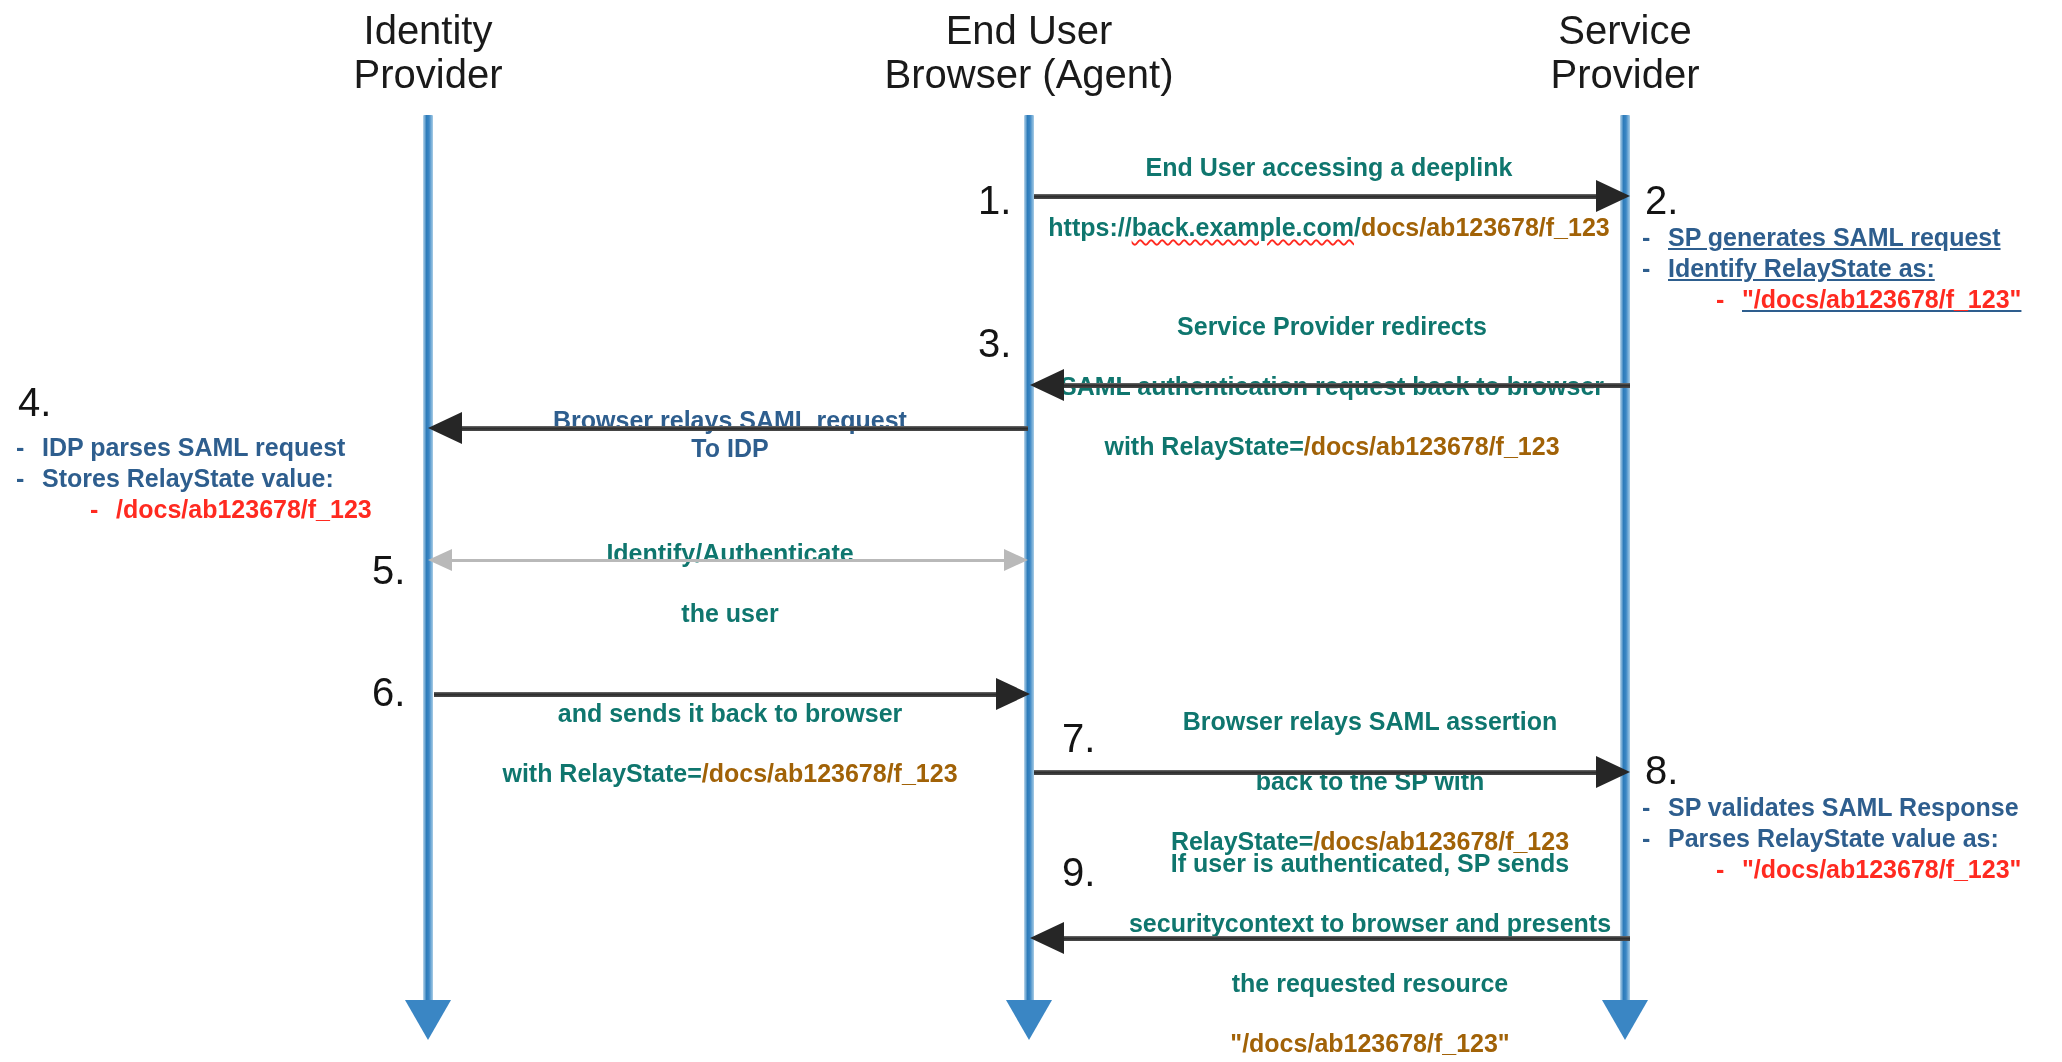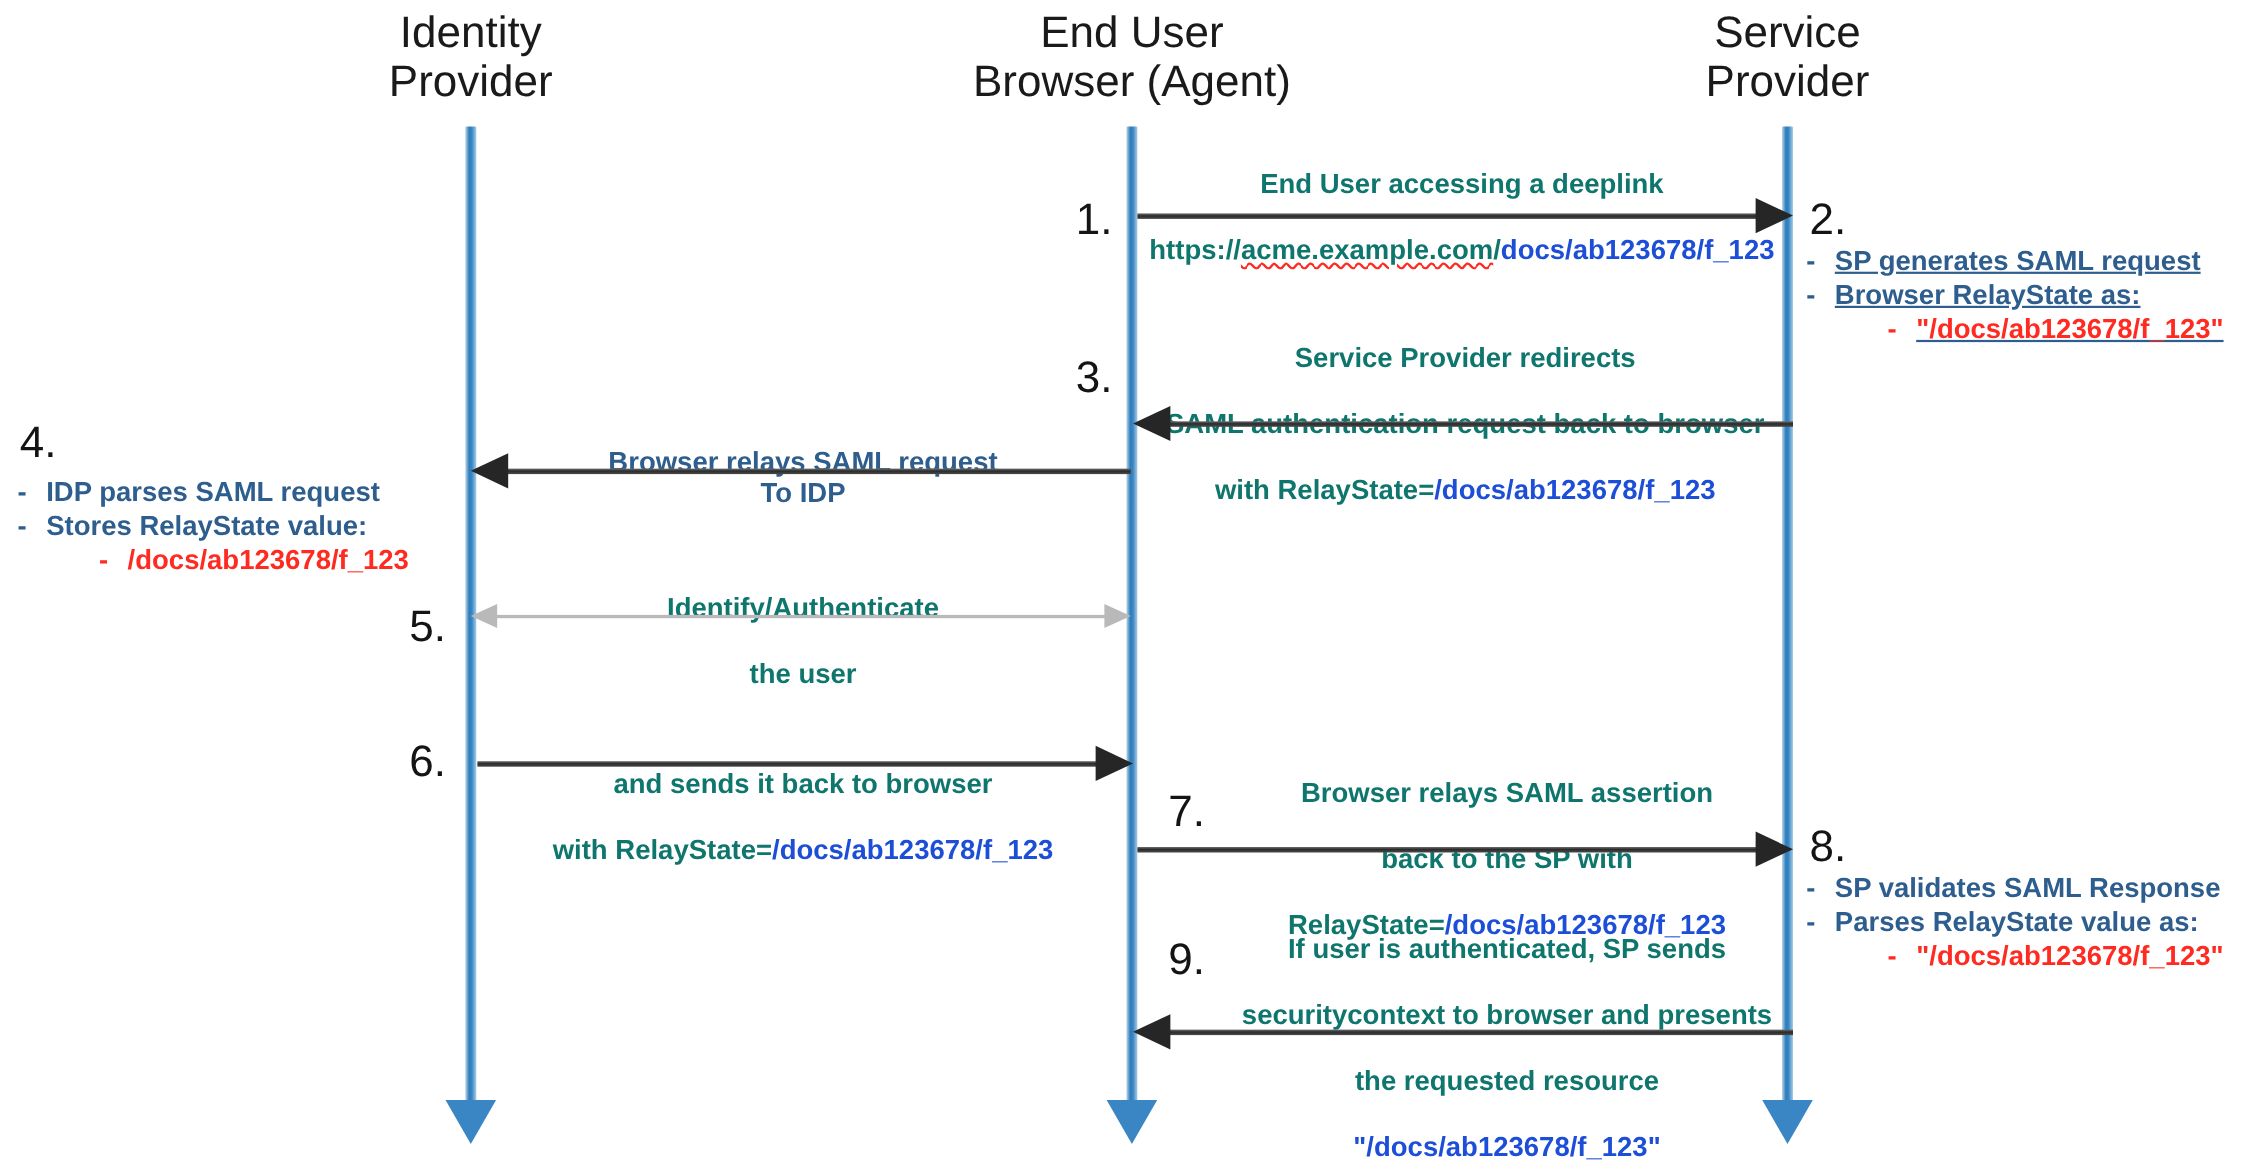--- a/index.html
+++ b/index.html
@@ -91,21 +91,21 @@
   
   .msg-label {
     position: absolute;
     text-align: center;
     color: #2e5e8e;
     font-size: 25px;
     line-height: 30px;
     font-weight: 700;
     white-space: pre-line;
   }
-  .msg-label .hl { color: #1d4ed8; }
+  .msg-label .hl { color: #a16207; }
   .msg-label .plain { color: #0f766e; }
   .squiggle {
     text-decoration: underline;
     text-decoration-color: #ff2a20;
     text-decoration-style: wavy;
     text-decoration-thickness: 2px;
     text-underline-offset: 3px;
   }
 
   .step-num {
@@ -152,33 +152,33 @@
   <div class="lifeline" style="left:1024px; top:115px; height:905px;"></div>
   <div class="lifeline-tip" style="left:1006px; top:1000px;"></div>
 
   <div class="lifeline" style="left:1620px; top:115px; height:905px;"></div>
   <div class="lifeline-tip" style="left:1602px; top:1000px;"></div>
 
   <div class="step-num" style="left:978px; top:180px;">1.</div>
 
   <div class="msg-label" style="left:1034px; top:122px; width:590px;">
     <span class="plain">End User accessing a deeplink</span><br>
-    <span class="plain">https://</span><span class="plain squiggle">acme.example.com</span><span class="plain">/</span><span class="hl">docs/ab123678/f_123</span>
+    <span class="plain">https://</span><span class="plain squiggle">back.example.com</span><span class="plain">/</span><span class="hl">docs/ab123678/f_123</span>
   </div>
 
   <div class="arrow" style="left:1034px; top:192px; width:596px;">
     <div class="shaft" style="left:0; width:566px;"></div>
     <div class="head-right" style="left:562px;"></div>
   </div>
 
   <div class="step-num" style="left:1645px; top:180px;">2.</div>
 
   <div class="note" style="left:1642px; top:222px; width:420px;text-decoration:underline;">
     <span class="note-line"><span class="dash">-</span><span>SP generates SAML request</span></span>
-    <span class="note-line"><span class="dash">-</span><span>Browser RelayState as:</span></span>
+    <span class="note-line"><span class="dash">-</span><span>Identify RelayState as:</span></span>
     <span class="note-line sub"><span class="subindent"></span><span class="dash">-</span><span>"/docs/ab123678/f_123"</span></span>
   </div>
 
   <div class="step-num" style="left:978px; top:323px;">3.</div>
 
   <div class="msg-label" style="left:1034px; top:281px; width:596px;">
     <span class="plain">Service Provider redirects</span><br>
     <span class="plain">SAML authentication request back to browser</span><br>
     <span class="plain">with RelayState=</span><span class="hl">/docs/ab123678/f_123</span>
   </div>

